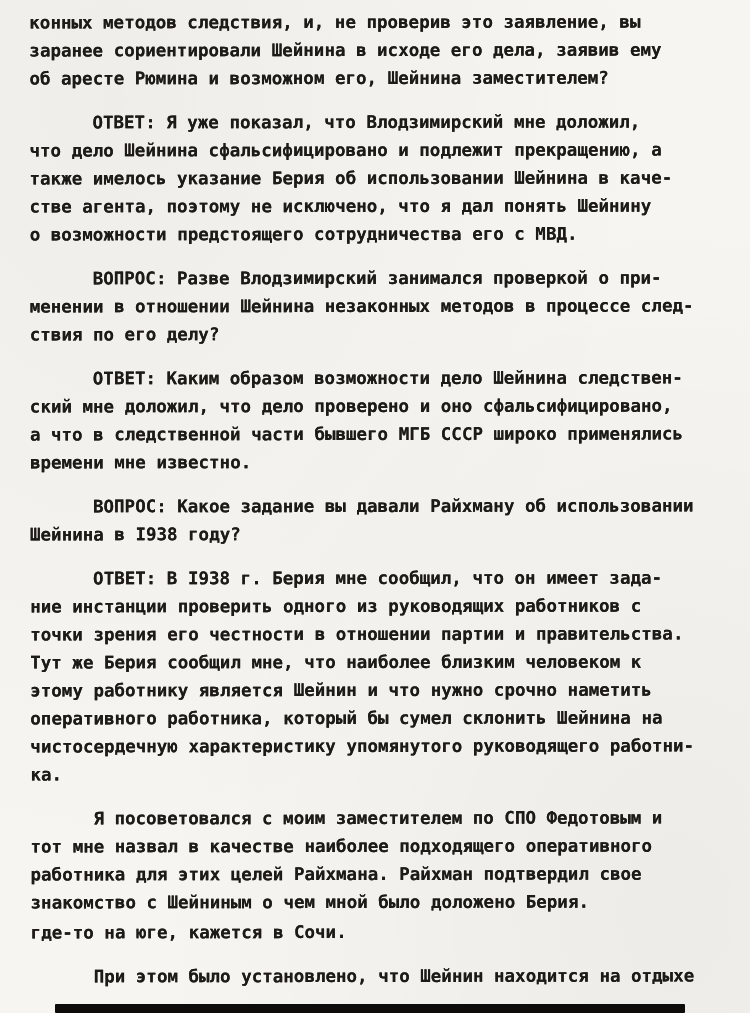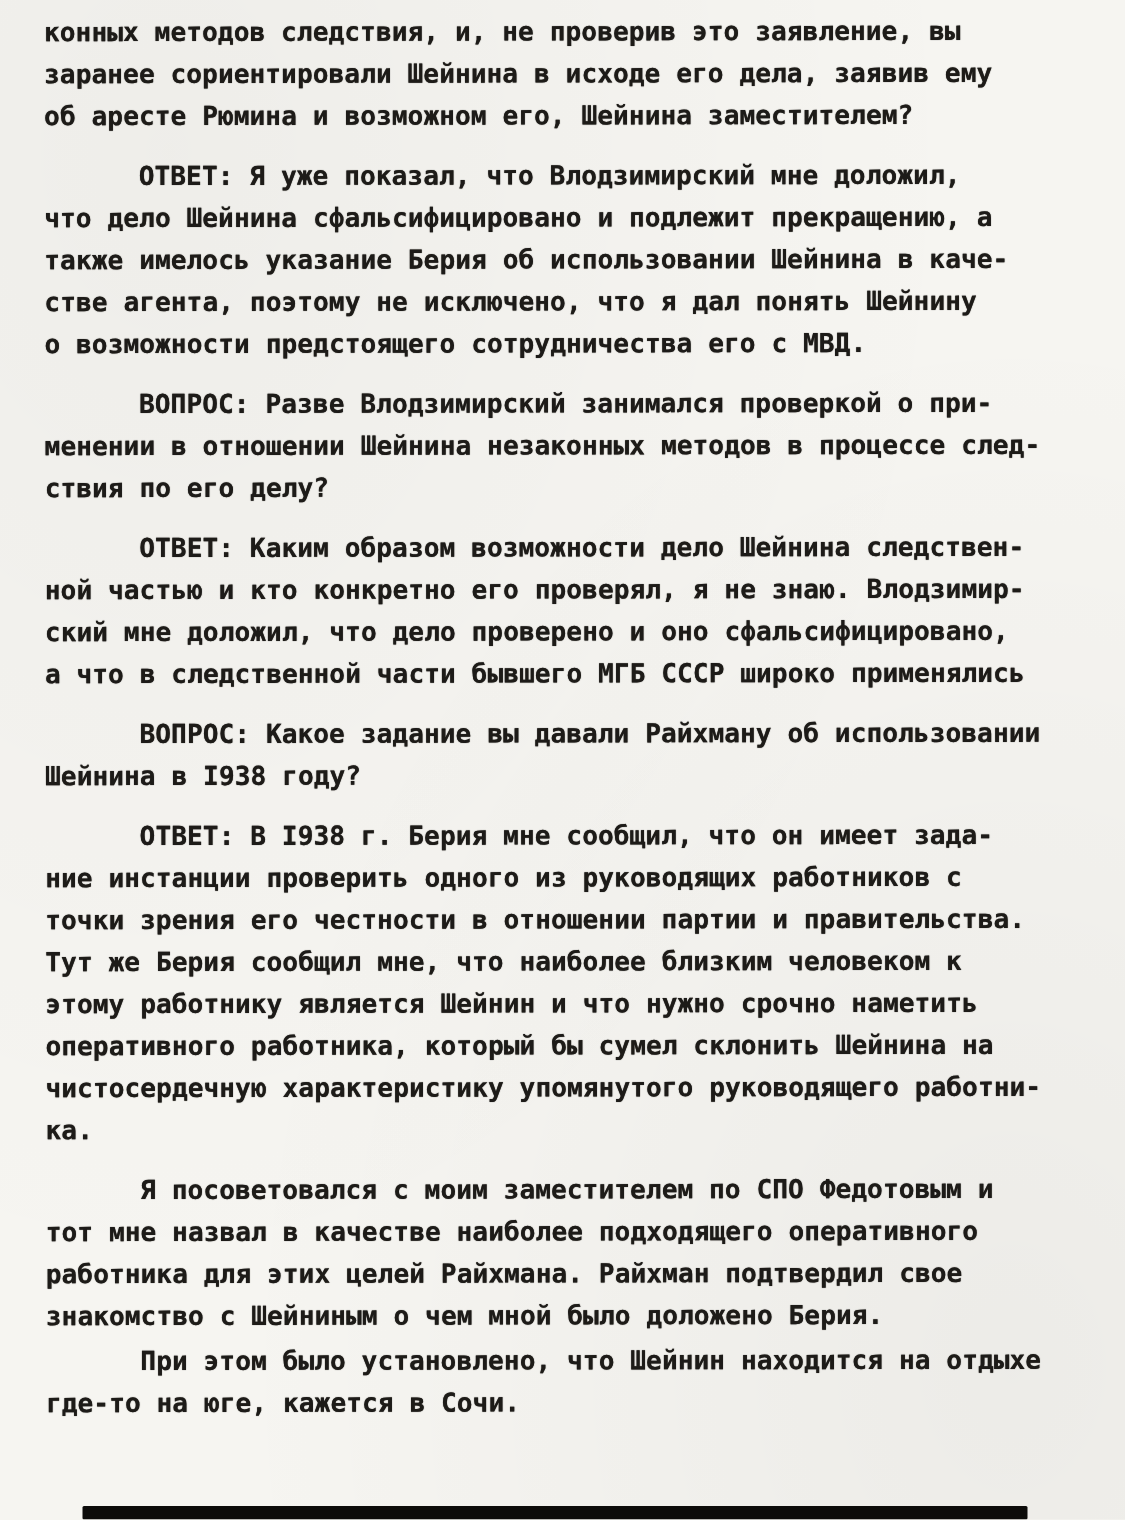--- a/index.html
+++ b/index.html
@@ -34,21 +34,21 @@
     transform: rotate(-0.08deg);
   }
   .para { margin: 0; }
   .para + .para { margin-top: 12px; }
   .para.tight { margin-top: 2px; }
   .line {
     display: block;
     white-space: pre;
     text-shadow: 0 0 0.6px rgba(25, 22, 18, 0.85);
   }
-  .line.indent { padding-left: 63px; }
+  .line.indent { padding-left: 63px; margin-top: 16px; }
   .scan-bar {
     position: absolute;
     left: 55px;
     bottom: 0;
     width: 630px;
     height: 9px;
     background: #0d0c0a;
     border-radius: 1px;
   }
 </style>
@@ -72,23 +72,23 @@
   </p>
 
   <p class="para">
     <span class="line indent">ВОПРОС: Разве Влодзимирский занимался проверкой о при-</span>
     <span class="line">менении в отношении Шейнина незаконных методов в процессе след-</span>
     <span class="line">ствия по его делу?</span>
   </p>
 
   <p class="para">
     <span class="line indent">ОТВЕТ: Каким образом возможности дело Шейнина следствен-</span>
-    <span class="line">ной частью и кто конкретно его проверял, я не знаю. Влодзимир-</span>
     <span class="line">ский мне доложил, что дело проверено и оно сфальсифицировано,</span>
     <span class="line">а что в следственной части бывшего МГБ СССР широко применялись</span>
+    <span class="line">времени мне известно.</span>
   </p>
 
   <p class="para">
     <span class="line indent">ВОПРОС: Какое задание вы давали Райхману об использовании</span>
     <span class="line">Шейнина в I938 году?</span>
   </p>
 
   <p class="para">
     <span class="line indent">ОТВЕТ: В I938 г. Берия мне сообщил, что он имеет зада-</span>
     <span class="line">ние инстанции проверить одного из руководящих работников с</span>
@@ -101,19 +101,19 @@
   </p>
 
   <p class="para">
     <span class="line indent">Я посоветовался с моим заместителем по СПО Федотовым и</span>
     <span class="line">тот мне назвал в качестве наиболее подходящего оперативного</span>
     <span class="line">работника для этих целей Райхмана. Райхман подтвердил свое</span>
     <span class="line">знакомство с Шейниным о чем мной было доложено Берия.</span>
   </p>
 
   <p class="para tight">
+    <span class="line">где-то на юге, кажется в Сочи.</span>
     <span class="line indent">При этом было установлено, что Шейнин находится на отдыхе</span>
-    <span class="line">где-то на юге, кажется в Сочи.</span>
   </p>
 
 </div>
 
 <div class="scan-bar"></div>
 
 </body></html>

